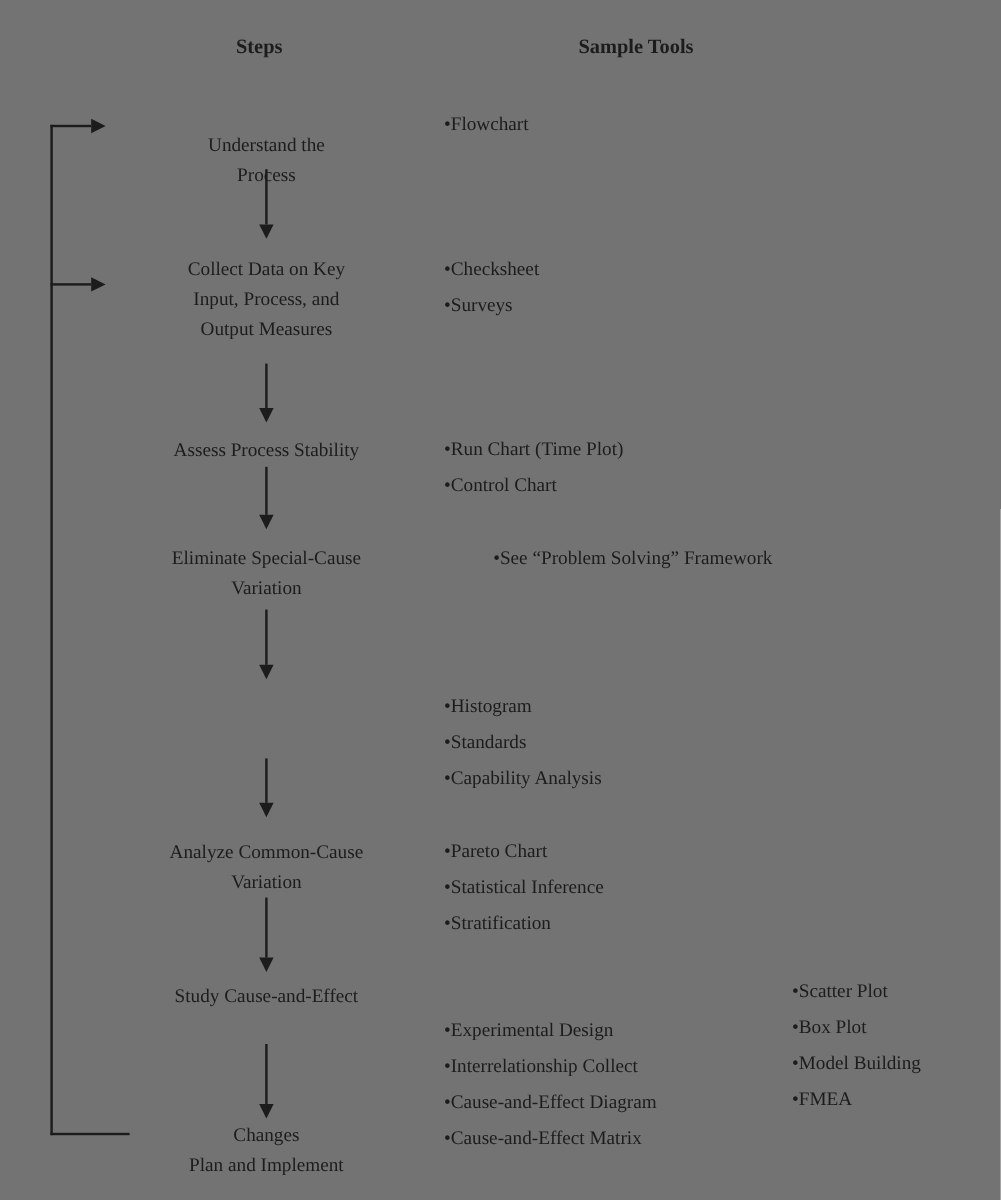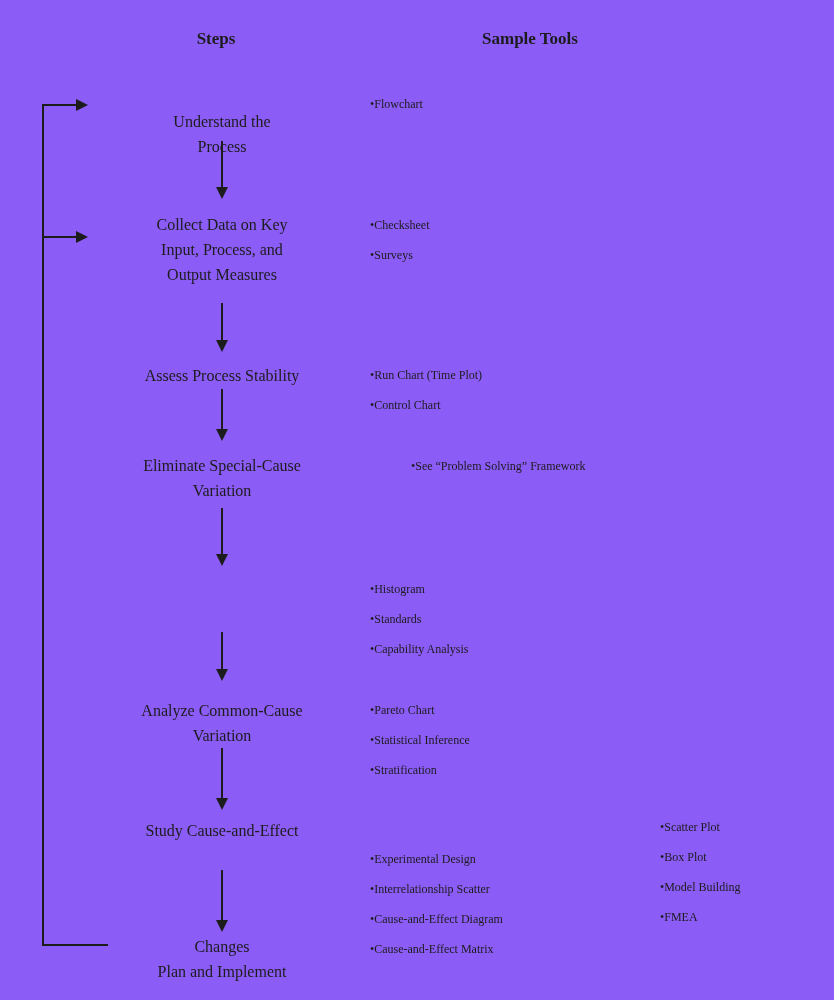--- a/index.html
+++ b/index.html
@@ -1,34 +1,34 @@
 <!DOCTYPE html>
 <html><head>
 <meta charset="utf-8">
 <style>
   html,body{margin:0;padding:0;background:#ffffff;}
   .canvas{
-    position:relative;width:834px;height:1000px;background:#8b5cf6;
+    position:relative;width:834px;height:1000px;background:#737373;
     font-family:"Liberation Serif", serif;color:#1c1c1c;overflow:hidden;
   }
   .hdr{position:absolute;font-weight:bold;font-size:17px;text-align:center;}
   #hdr-steps{left:156px;top:29px;width:120px;}
   #hdr-tools{left:450px;top:29px;width:160px;}
 
   .step{position:absolute;left:112px;width:220px;text-align:center;font-size:16px;line-height:25px;}
   #step-1{top:89px;margin-top:20px;}
   #step-2{top:212px;}
   #step-3{top:363px;}
   #step-4{top:453px;}
   #step-5{top:578px;}
   #step-6{top:698px;}
   #step-7{top:818px;}
   #step-8{top:934px;}
 
-  .tools{position:absolute;font-size:12px;line-height:30px;}
+  .tools{position:absolute;font-size:16px;line-height:30px;}
   .tools.col2{left:370px;}
   .tools.col3{left:660px;}
   #tools-1{top:89px;}
   #tools-2{top:210px;}
   #tools-3{top:360px;}
   #tools-4{top:451px;margin-left:41px;}
   #tools-5{top:574px;}
   #tools-6{top:695px;}
   #tools-7a{top:816px;margin-top:28px;}
   #tools-7b{top:812px;}
@@ -149,21 +149,21 @@
   </div>
 
   <div class="tools col2" id="tools-6">
     <div>•Pareto Chart</div>
     <div>•Statistical Inference</div>
     <div>•Stratification</div>
   </div>
 
   <div class="tools col2" id="tools-7a">
     <div>•Experimental Design</div>
-    <div>•Interrelationship Scatter</div>
+    <div>•Interrelationship Collect</div>
     <div>•Cause-and-Effect Diagram</div>
     <div>•Cause-and-Effect Matrix</div>
   </div>
 
   <div class="tools col3" id="tools-7b">
     <div>•Scatter Plot</div>
     <div>•Box Plot</div>
     <div>•Model Building</div>
     <div>•FMEA</div>
   </div>

